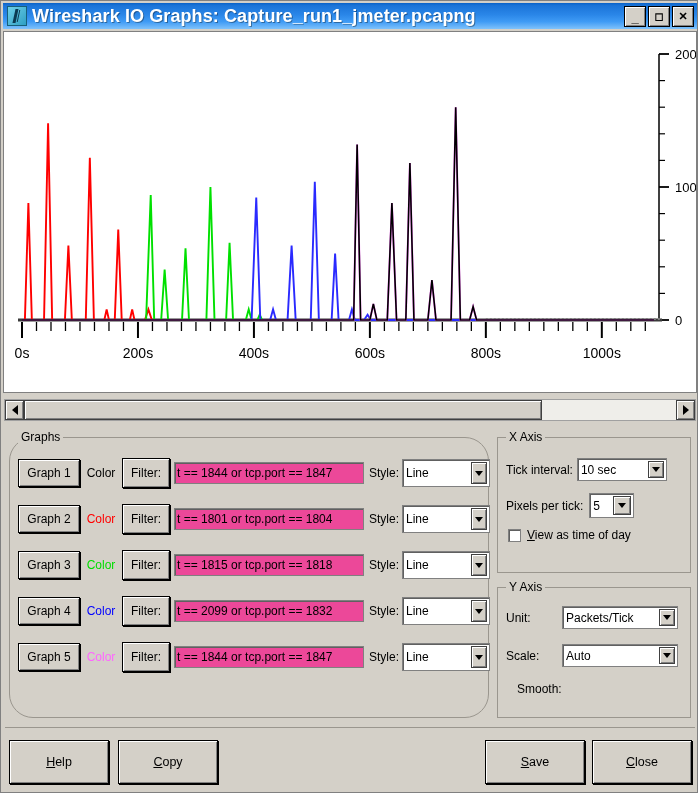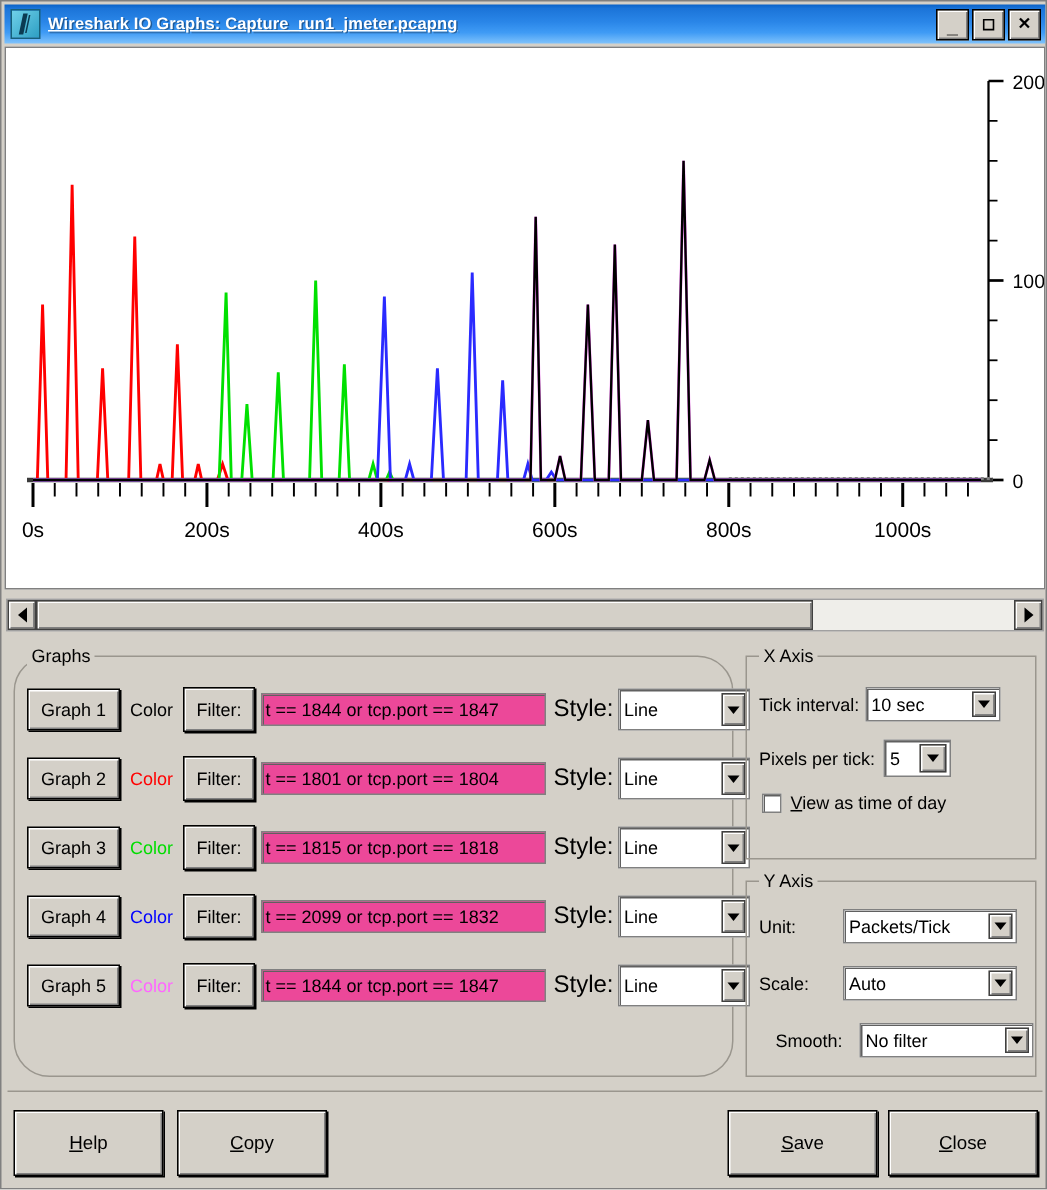--- a/index.html
+++ b/index.html
@@ -45,25 +45,24 @@
     position: absolute;
     left: 6px; top: 2px;
     width: 3px; height: 14px;
     background: #0b3a52;
     transform: skewX(-12deg);
     box-shadow: 3px 0 0 -1px #0b3a52;
   }
   .title-text {
     color: #ffffff;
     font-weight: bold;
-    font-size: 11px;
+    font-size: 18px;
     letter-spacing: 0.1px;
     white-space: nowrap;
     text-shadow: 1px 1px 0 rgba(0,0,0,0.35);
-    text-decoration: underline;
   }
   .title-buttons {
     position: absolute;
     right: 3px; top: 3px;
     display: flex;
     gap: 2px;
   }
   .tbtn {
     width: 20px; height: 19px;
     background: #d4d0c8;
@@ -208,21 +207,21 @@
     font-size: 12px;
     color: #000;
     overflow: hidden;
     white-space: nowrap;
     flex: none;
     cursor: text;
   }
   .style-label {
     margin-left: 5px;
     margin-right: 3px;
-    font-size: 16px;
+    font-size: 12px;
     flex: none;
   }
   .combo {
     background: #ffffff;
     border: 1px solid #808080;
     box-shadow: inset 1px 1px 0 #606060;
     box-sizing: border-box;
     display: flex;
     align-items: center;
     position: relative;
@@ -496,24 +495,20 @@
     <div class="axis-row" style="left:8px; top:56px; width:180px;">
       <span class="axis-label" style="width:56px;">Scale:</span>
       <div class="combo" style="width:116px; height:23px;">
         <span>Auto</span>
         <span class="arrow"></span>
       </div>
     </div>
 
     <div class="axis-row" style="left:19px; top:94px; width:180px;">
       <span class="axis-label" style="width:56px;">Smooth:</span>
-      <div class="combo" style="width:116px; height:23px;">
-        <span>No filter</span>
-        <span class="arrow"></span>
-      </div>
     </div>
   </div>
 
   <div class="bottom-sep"></div>
 
   <div class="btn bbtn" style="left:8px; top:739px;">
     <span><span class="mn">H</span><span>elp</span></span>
   </div>
   <div class="btn bbtn" style="left:117px; top:739px;">
     <span><span class="mn">C</span><span>opy</span></span>

